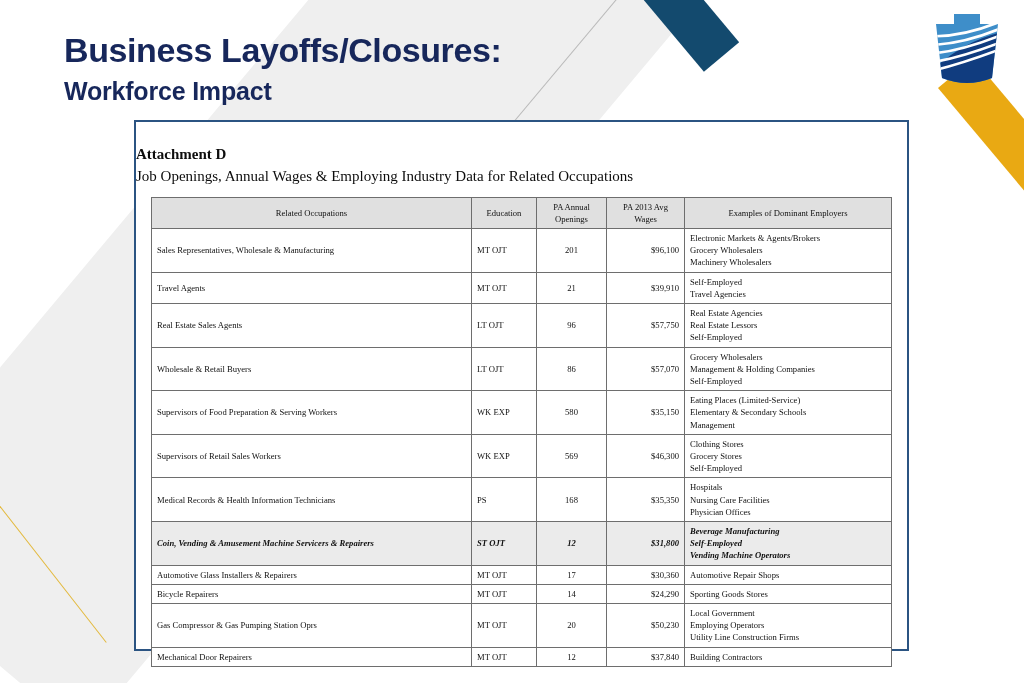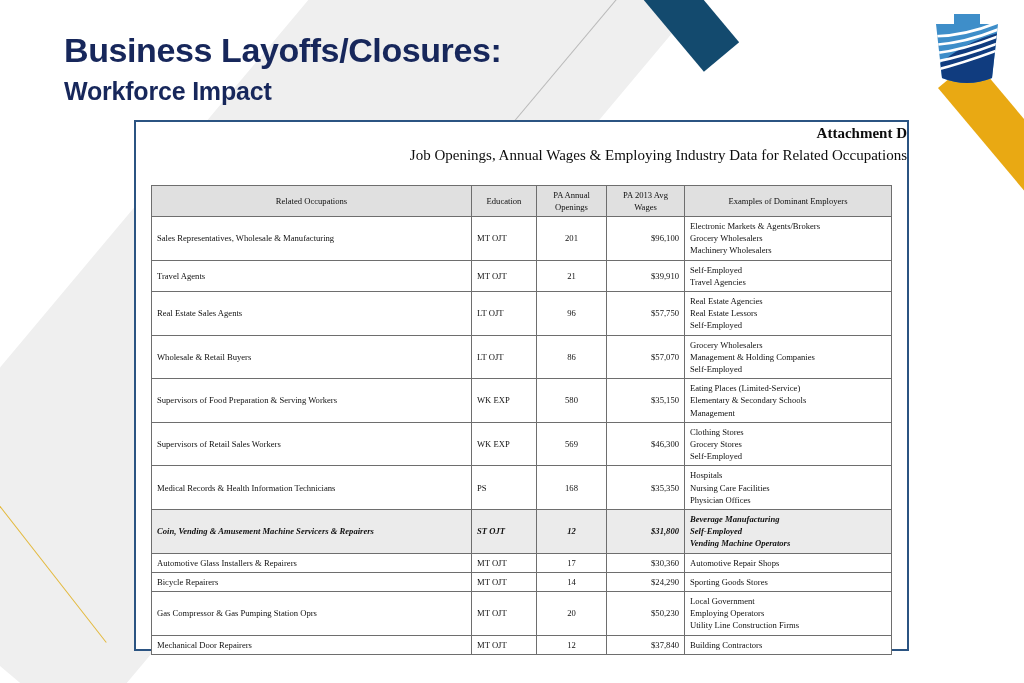--- a/index.html
+++ b/index.html
@@ -94,41 +94,41 @@
   
   .panel {
     position:absolute;
     left:134px; top:120px;
     width:775px; height:531px;
     background:#ffffff;
     border:2px solid #2B5482;
     z-index:3;
   }
   .doc-title-block {
-    text-align:right;
+    text-align:left;
     font-family:"Liberation Serif", serif;
     color:#0d0d0d;
-    padding-top:1px;
+    padding-top:22px;
   }
   .doc-title-1 {
     font-size:15px;
     font-weight:bold;
     line-height:1.45;
   }
   .doc-title-2 {
     font-size:15px;
     font-weight:normal;
     line-height:1.45;
   }
 
   
   table.datatable {
     border-collapse:collapse;
     table-layout:fixed;
-    margin:18px auto 0 auto;
+    margin:9px auto 0 auto;
     width:740px;
     font-family:"Liberation Serif", serif;
     color:#101010;
     background:#ffffff;
   }
   table.datatable th, table.datatable td {
     border:1px solid #6e6e6e;
     padding:3px 5px;
     font-size:8.6px;
     font-weight:normal;

